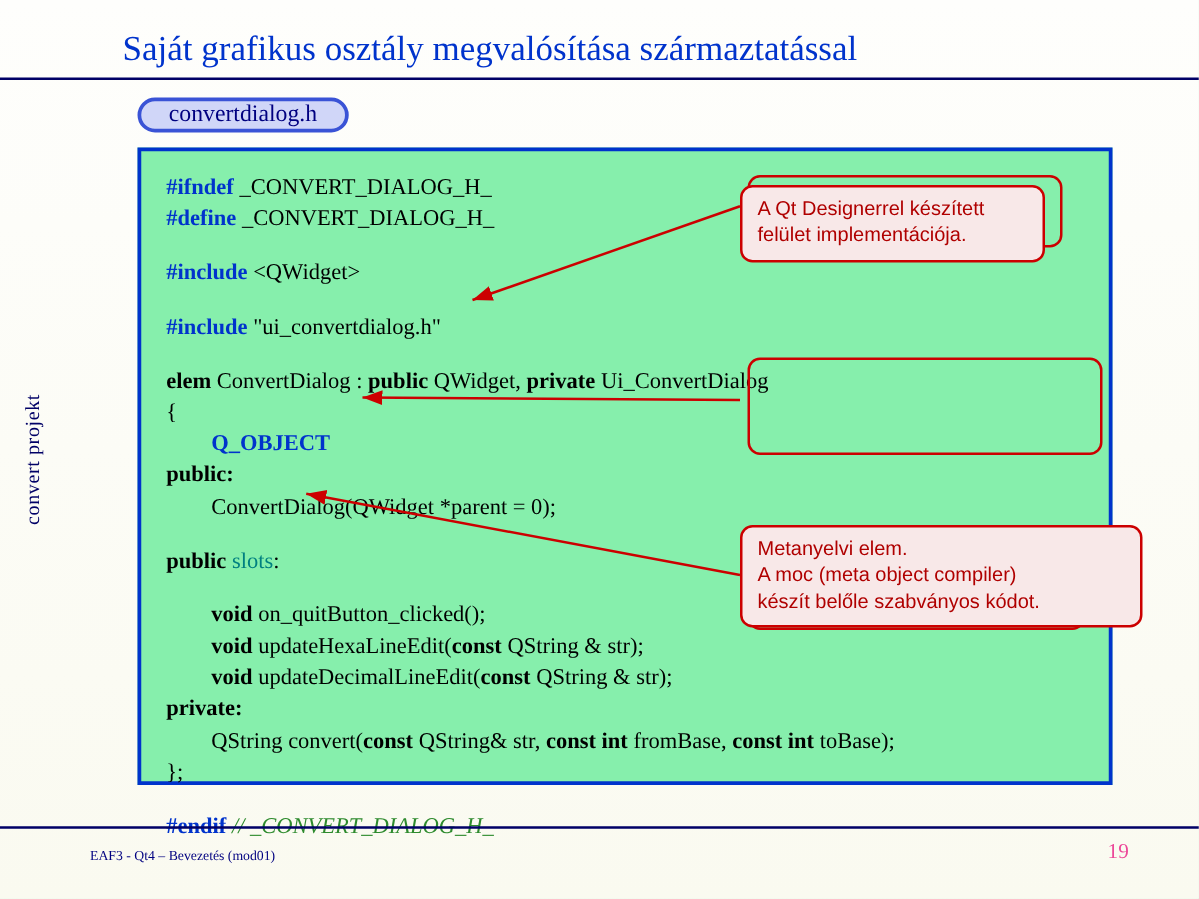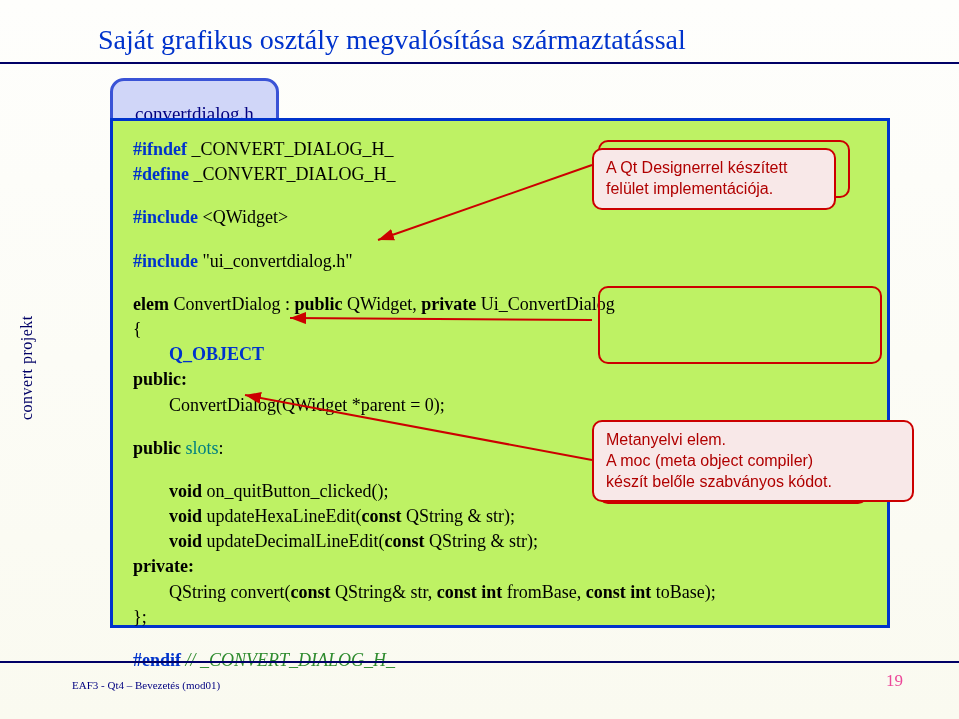--- a/index.html
+++ b/index.html
@@ -43,33 +43,33 @@
     font-family: Georgia, serif;
     letter-spacing: 0.5px;
   }
   .file-tab {
     position: absolute;
     top: 78px;
     left: 110px;
     background: #d0d6f8;
     border: 3px solid #3a53d6;
     border-radius: 14px;
-    padding: 22px 22px;
+    padding: 0 22px;
     font-size: 19px;
     color: #000080;
     font-family: Georgia, serif;
   }
   .code-box {
     position: absolute;
     top: 118px;
     left: 110px;
     width: 780px;
     height: 510px;
     border: 3px solid #0033cc;
-    background: #bef264;
+    background: #86efac;
     padding: 16px 20px;
     font-family: Georgia, "Times New Roman", serif;
     font-size: 18px;
     line-height: 1.4;
     color: #000;
   }
   .code-box .kw { color: #000; font-weight: bold; }
   .code-box .blue { color: #0033cc; font-weight: bold; }
   .code-box .teal { color: #008080; }
   .code-box .green { color: #2e8b2e; font-style: italic; }

